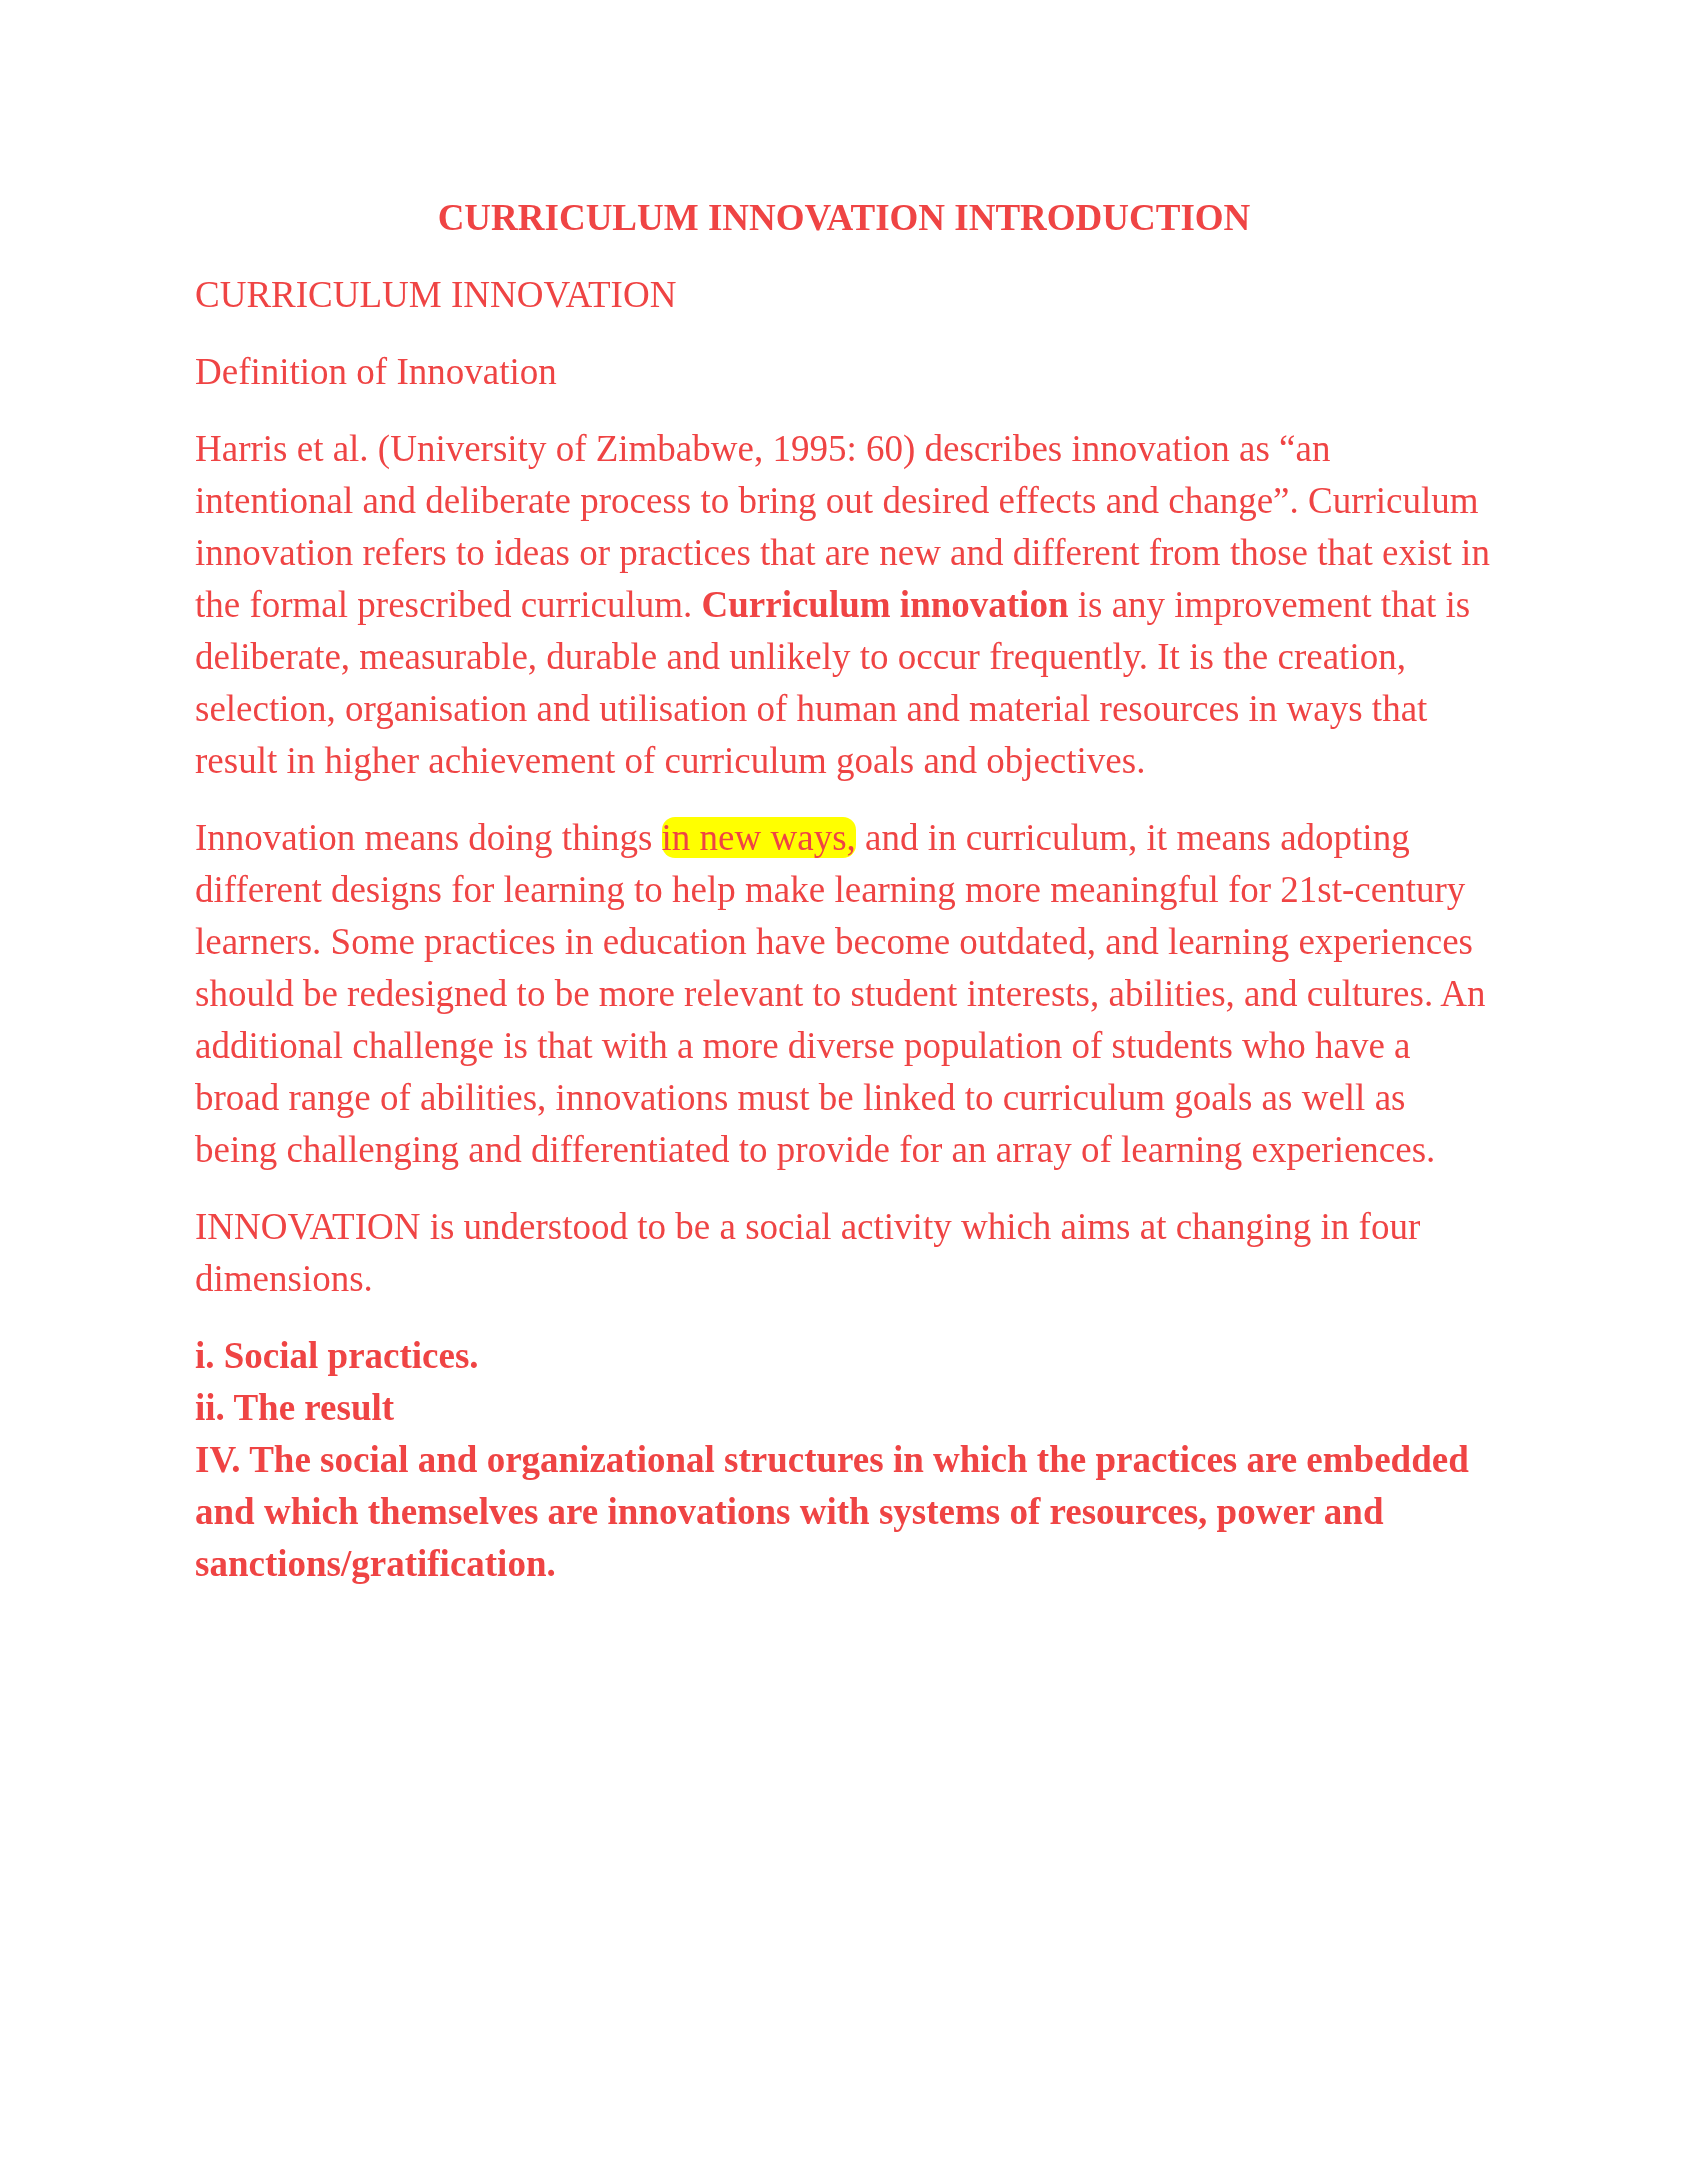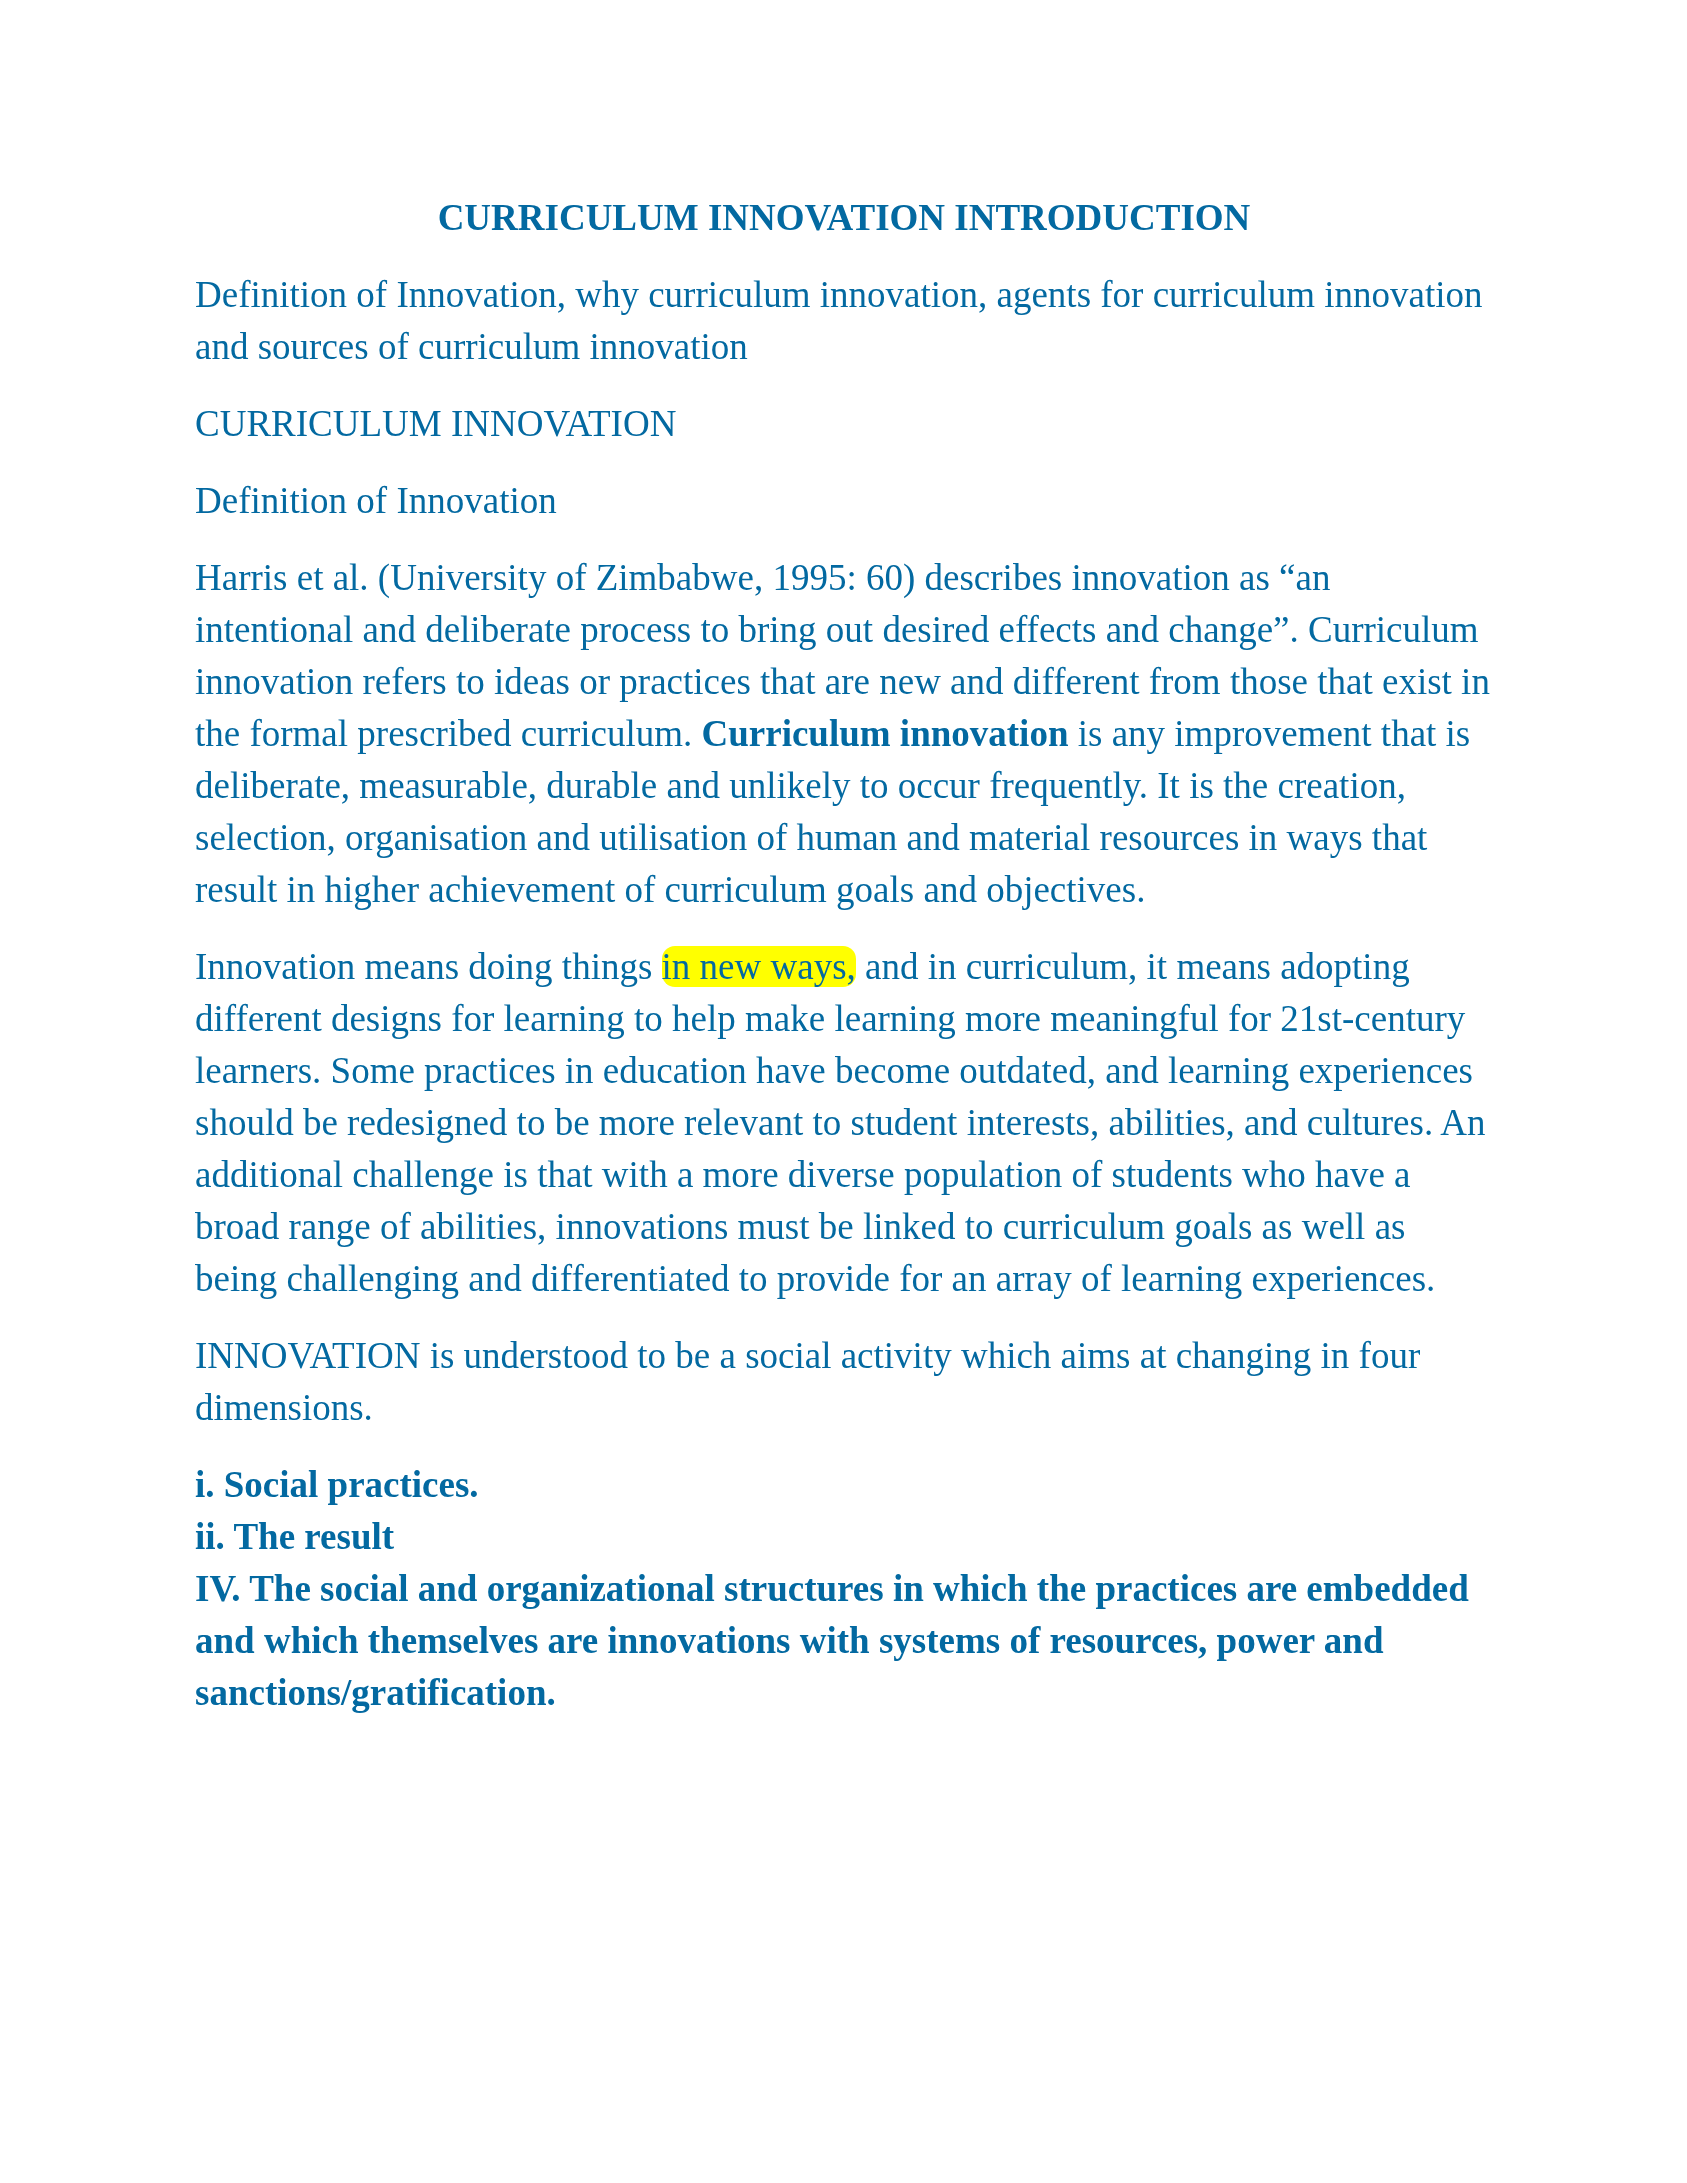--- a/index.html
+++ b/index.html
@@ -5,21 +5,21 @@
   html, body {
     margin: 0;
     padding: 0;
     background: #ffffff;
   }
   .page {
     position: relative;
     width: 1687px;
     height: 2183px;
     background: #ffffff;
-    color: #0369a1;
+    color: #ef4444;
     font-family: "Liberation Serif", "DejaVu Serif", serif;
     font-size: 37px;
     line-height: 52px;
     overflow: hidden;
   }
   .content {
     position: absolute;
     left: 195px;
     top: 192px;
     width: 1298px;
@@ -47,21 +47,20 @@
     font-weight: bold;
   }
 </style>
 </head>
 <body>
 
 <div class="page">
   <div class="content">
     <p class="title">CURRICULUM INNOVATION INTRODUCTION</p>
 
-  <p class="para"><span class="">Definition of Innovation, why curriculum innovation, agents for curriculum innovation and sources of curriculum innovation</span></p>
       <p class="para"><span class="">CURRICULUM INNOVATION</span></p>
       <p class="para"><span class="">Definition of Innovation</span></p>
       <p class="para"><span class="">Harris et al. (University of Zimbabwe, 1995: 60) describes innovation as “an intentional and deliberate process to bring out desired effects and change”. Curriculum innovation refers to ideas or practices that are new and different from those that exist in the formal prescribed curriculum. </span><span class="bold ">Curriculum innovation</span><span class=""> is any improvement that is deliberate, measurable, durable and unlikely to occur frequently. It is the creation, selection, organisation and utilisation of human and material resources in ways that result in higher achievement of curriculum goals and objectives.</span></p>
       <p class="para"><span class="">Innovation means doing things </span><span class="highlight">in new ways,</span><span class=""> and in curriculum, it means adopting different designs for learning to help make learning more meaningful for 21st-century learners. Some practices in education have become outdated, and learning experiences should be redesigned to be more relevant to student interests, abilities, and cultures. An additional challenge is that with a more diverse population of students who have a broad range of abilities, innovations must be linked to curriculum goals as well as being challenging and differentiated to provide for an array of learning experiences.</span></p>
       <p class="para"><span class="">INNOVATION is understood to be a social activity which aims at changing in four dimensions.</span></p>
       <p class="para">
         <span class="list-line">i. Social practices.</span>
         <span class="list-line">ii. The result</span>
         <span class="list-line">IV. The social and organizational structures in which the practices are embedded and which themselves are innovations with systems of resources, power and sanctions/gratification.</span>
       </p>

